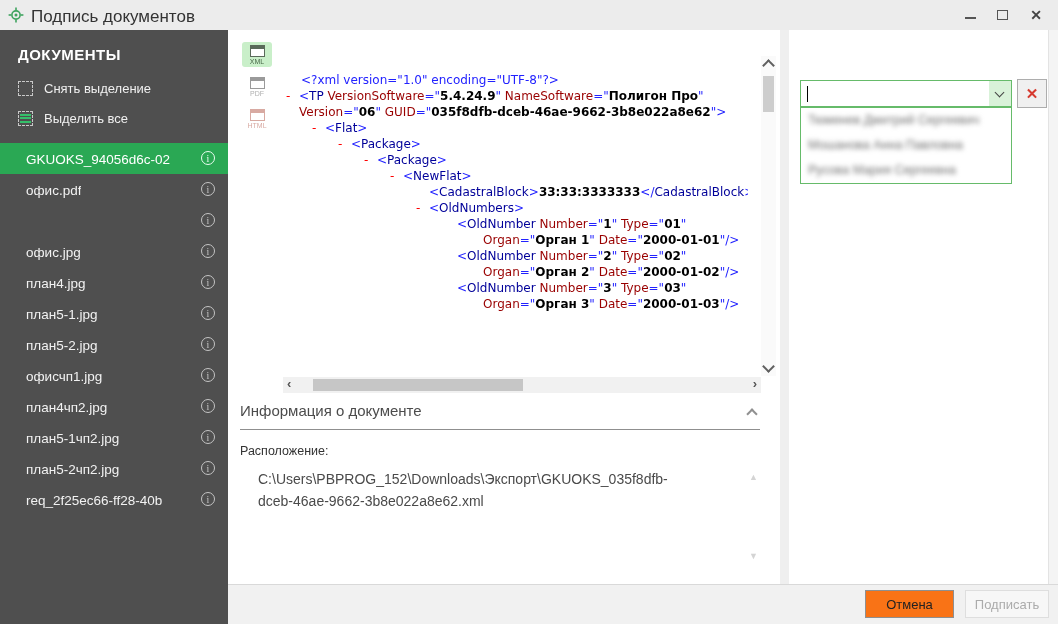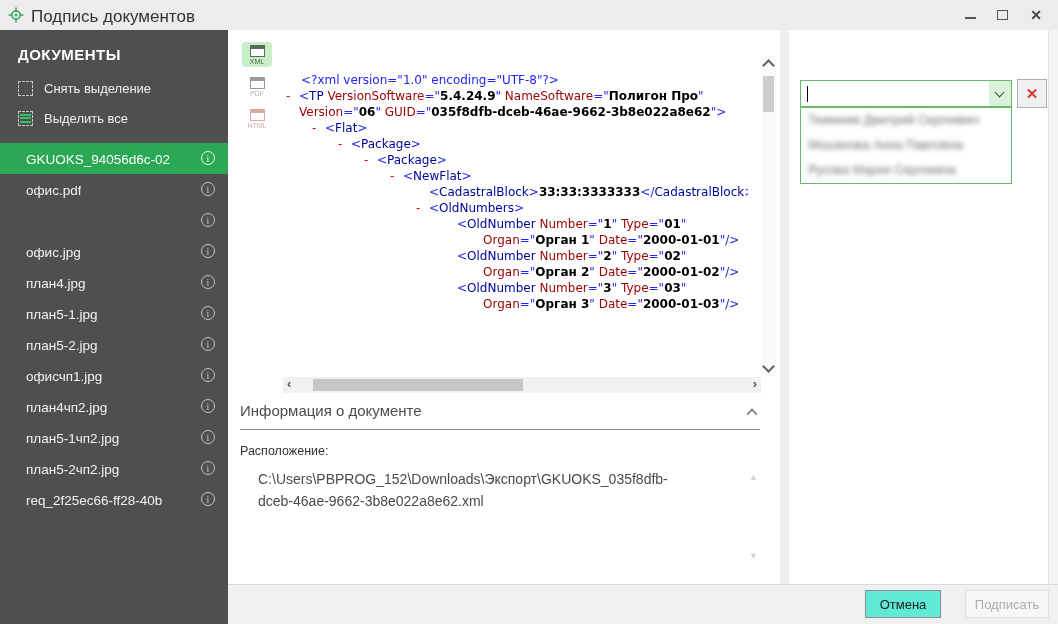--- a/index.html
+++ b/index.html
@@ -84,21 +84,21 @@
   .combo-btn { position:absolute; right:0; top:0; width:22px; height:25px; background:#d9f2d9; cursor:pointer; }
   .combo-chev { position:absolute; left:7px; top:8px; width:7px; height:7px; border-left:1.5px solid #444; border-top:1.5px solid #444; transform:rotate(225deg); }
   .clear-btn { position:absolute; left:228px; top:49px; width:30px; height:29px; background:#f0f0f0; border:1px solid #adadad; color:#d63a2f; font-size:15px; font-weight:bold; text-align:center; line-height:27px; cursor:pointer; }
   .signer-list { position:absolute; left:11px; top:77px; width:212px; border:1px solid #66bb6a; background:#fff; }
   .signer-opt { height:25px; line-height:25px; padding-left:7px; font-size:12.5px; color:#6e6e6e; cursor:pointer; overflow:hidden; white-space:nowrap; }
   .signer-opt .blur { filter:blur(2.6px); }
 
   
   .bottombar { position:absolute; left:228px; top:584px; width:830px; height:40px; background:#f1f1f1; border-top:1px solid #d9d9d9; }
   .btn { position:absolute; top:5px; height:28px; font-size:13px; font-family:"Liberation Sans",sans-serif; text-align:center; cursor:pointer; }
-  .btn-cancel { left:637px; width:76px; background:#5eead4; border:1px solid #8f8f8f; color:#222; }
+  .btn-cancel { left:637px; width:89px; background:#f97316; border:1px solid #8f8f8f; color:#222; }
   .btn-sign { left:737px; width:84px; background:#f7f7f7; border:1px solid #dedede; color:#ababab; }
 </style>
 </head>
 <body>
 
 <div class="titlebar">
   <svg class="app-icon" viewBox="0 0 16 16">
     <circle cx="8" cy="8" r="4.1" fill="none" stroke="#3fa45f" stroke-width="1.6"></circle>
     <circle cx="8" cy="8" r="1.5" fill="#3fa45f"></circle>
     <line x1="8" y1="0.6" x2="8" y2="3.4" stroke="#3fa45f" stroke-width="1.6"></line>

